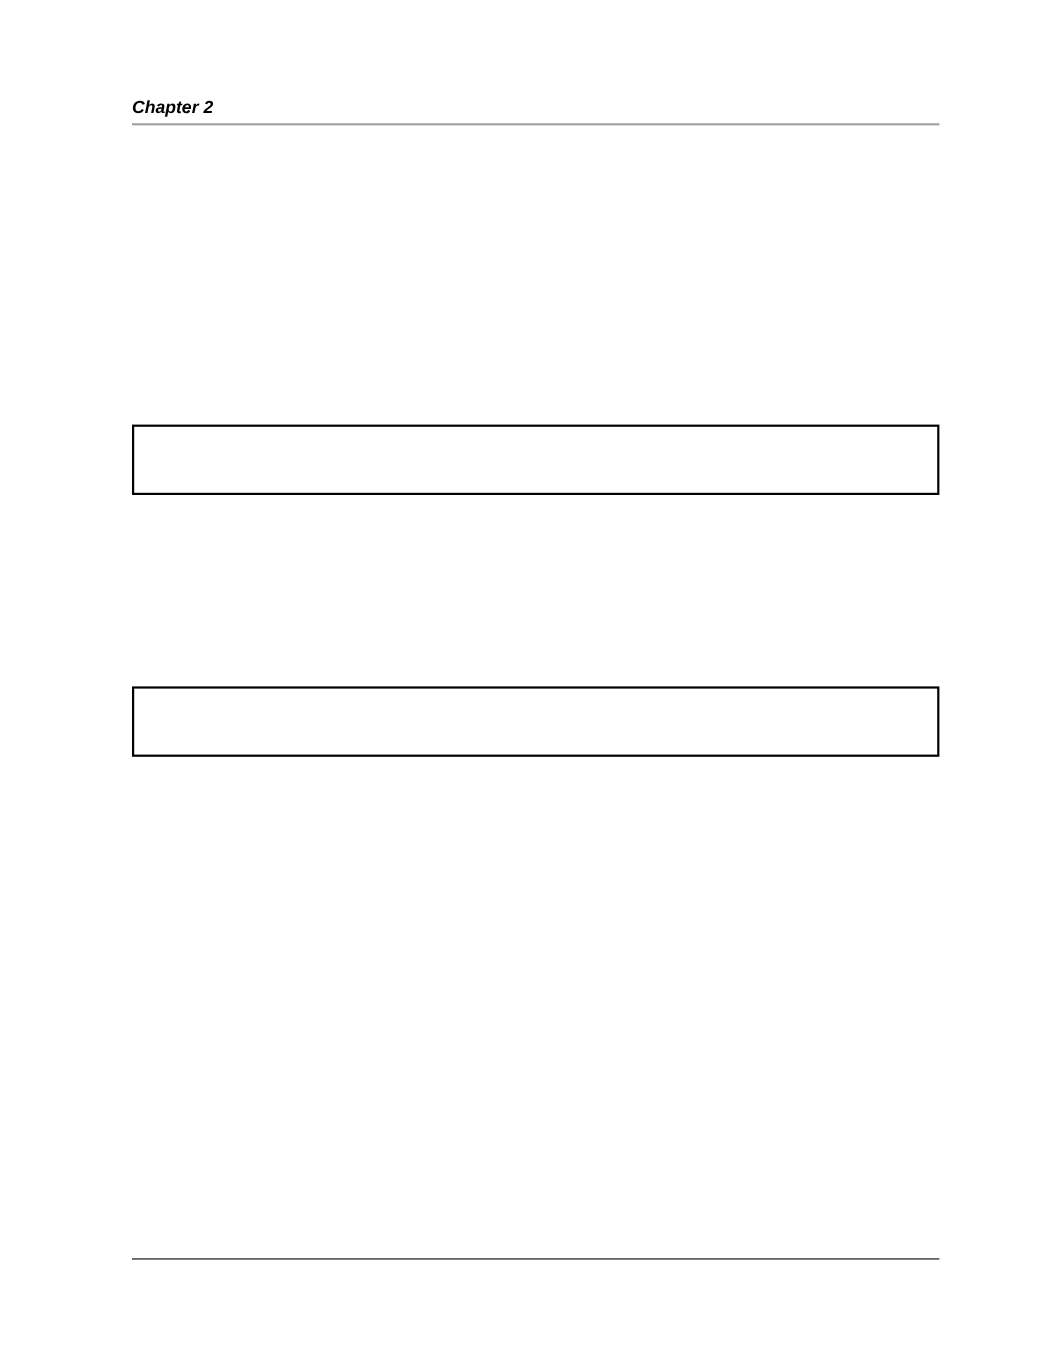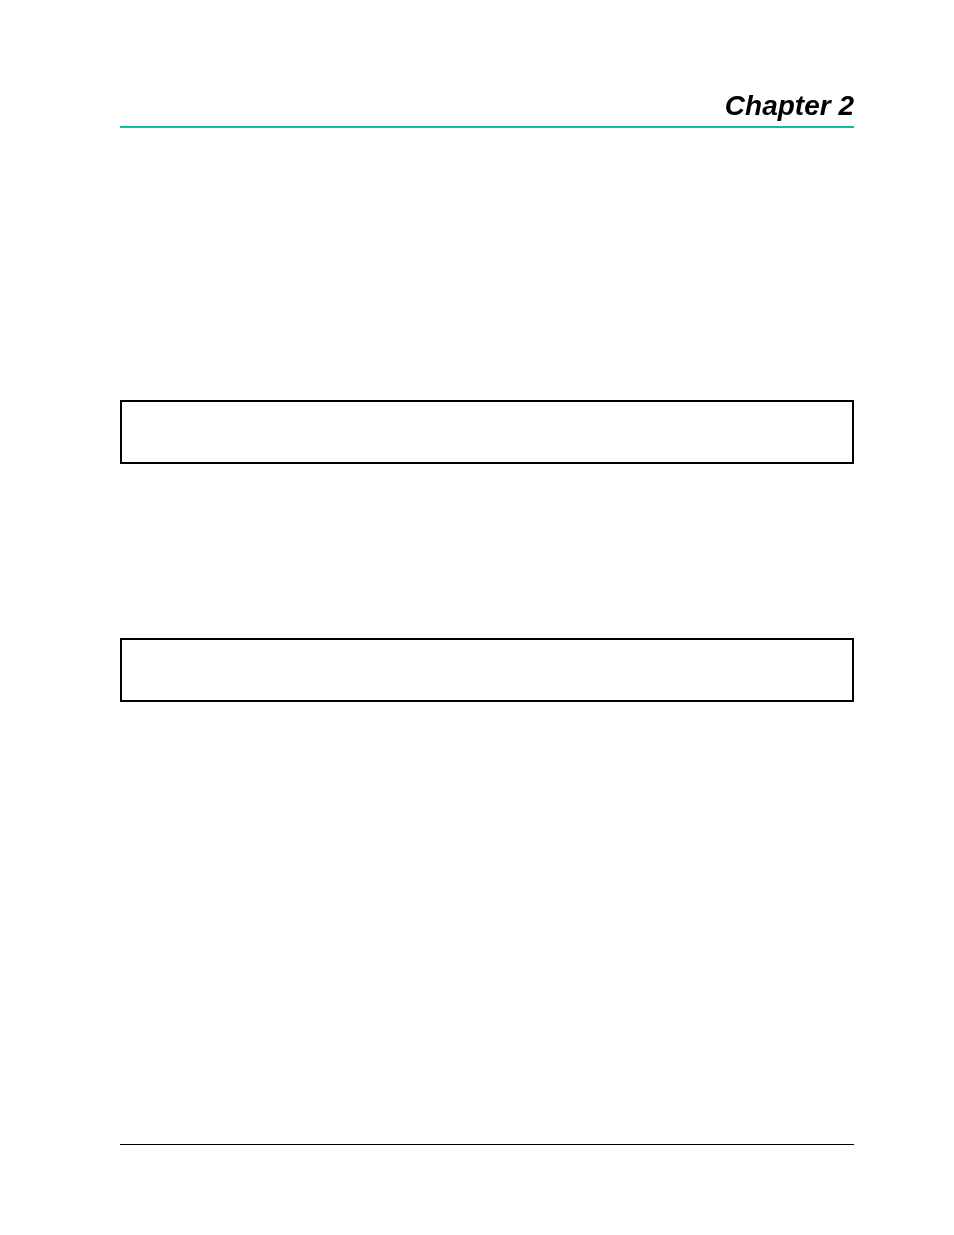--- a/index.html
+++ b/index.html
@@ -10,27 +10,27 @@
     font-family: "Times New Roman", Times, serif;
   }
   .page {
     width: 954px;
     height: 1235px;
     position: relative;
     box-sizing: border-box;
     padding: 90px 100px 60px 120px;
   }
   .chapter-header {
-    text-align: right;
+    text-align: left;
     font-family: Arial, Helvetica, sans-serif;
     font-style: italic;
     font-weight: 700;
-    font-size: 28px;
+    font-size: 16px;
     padding-bottom: 4px;
-    border-bottom: 2px solid #14b8a6;
+    border-bottom: 2px solid #a3a3a3;
   }
   .spacer-top { height: 260px; }
   .spacer-mid { height: 150px; }
   .note-box {
     border: 2px solid #000;
     height: 60px;
     margin: 12px 0 12px 0;
   }
   .footer-rule {
     position: absolute;

